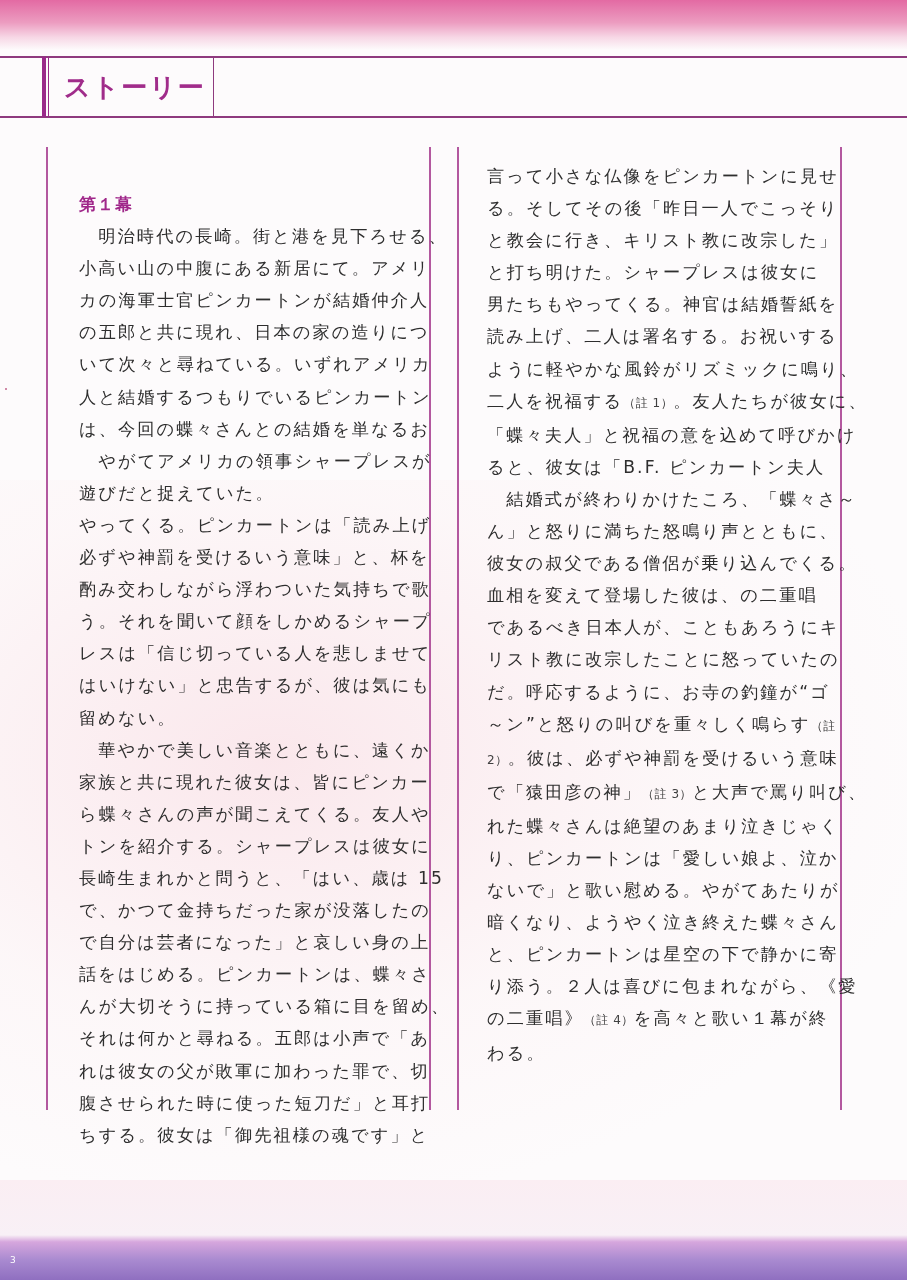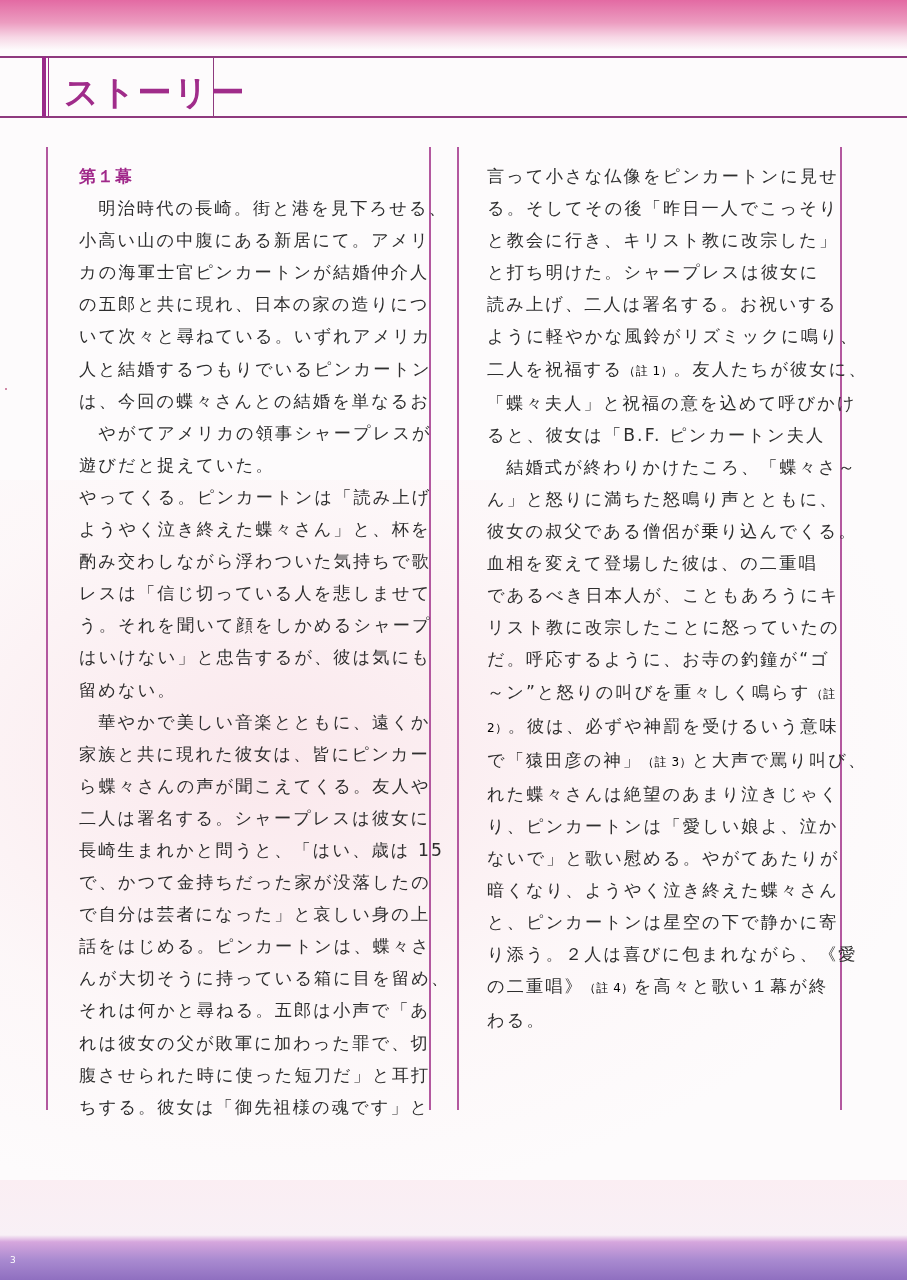--- a/index.html
+++ b/index.html
@@ -27,34 +27,34 @@
     position:absolute; left:42px; top:57px; width:172px; height:60px;
     border-left:4px solid #9a2a8a;
     box-sizing:border-box;
   }
   .header-box::after {
     content:""; position:absolute; left:2px; top:0; width:1px; height:60px; background:#9a2a8a;
   }
   .header-box-right { position:absolute; left:213px; top:57px; width:1px; height:60px; background:#8e3a7e; }
   .title {
     position:absolute; left:64px; top:70px;
-    font-family:Liberation Sans, sans-serif; font-size:34px; font-weight:bold;
+    font-family:Liberation Sans, sans-serif; font-size:26px; font-weight:bold;
     color:#a02c8a; letter-spacing:2px;
   }
   .vline { position:absolute; top:147px; height:963px; width:1.5px; background:#b3589f; }
   .col {
     position:absolute; top:160px;
     font-size:17.2px; line-height:32.1px; letter-spacing:2.1px;
     color:#2e2e2e;
   }
   .col-left { left:79px; width:350px; }
   .col-right { left:487px; width:350px; }
   .line { display:block; white-space:nowrap; }
-  .act-heading { color:#a0288a; font-weight:bold; font-size:17px; letter-spacing:1px; }
-  .note { color:#000000; font-size:12px; letter-spacing:0.5px; }
+  .act-heading { color:#a0288a; font-weight:bold; font-size:17px; letter-spacing:1px;margin-top:28px; }
+  .note { color:#404040; font-size:12px; letter-spacing:0.5px; }
   .page-number { position:absolute; left:10px; top:1255px; font-size:9px; color:#ffffff; }
   .speck { position:absolute; left:5px; top:388px; width:2px; height:2px; background:#d08aa8; }
 </style>
 </head>
 <body>
 
 <div class="bg-top"></div>
 <div class="bg-mid"></div>
 <div class="bg-bottom"></div>
 <div class="speck"></div>
@@ -76,48 +76,49 @@
       <span class="line">　明治時代の長崎。街と港を見下ろせる、</span>
       <span class="line">小高い山の中腹にある新居にて。アメリ</span>
       <span class="line">カの海軍士官ピンカートンが結婚仲介人</span>
       <span class="line">の五郎と共に現れ、日本の家の造りにつ</span>
       <span class="line">いて次々と尋ねている。いずれアメリカ</span>
       <span class="line">人と結婚するつもりでいるピンカートン</span>
       <span class="line">は、今回の蝶々さんとの結婚を単なるお</span>
       <span class="line">　やがてアメリカの領事シャープレスが</span>
       <span class="line">遊びだと捉えていた。</span>
       <span class="line">やってくる。ピンカートンは「読み上げ</span>
-      <span class="line">ようやく泣き終えた蝶々さん」と、杯を</span>
+      <span class="line">必ずや神罰を受けるいう意味」と、杯を</span>
       <span class="line">酌み交わしながら浮わついた気持ちで歌</span>
+      <span class="line">う。それを聞いて顔をしかめるシャープ</span>
       <span class="line">レスは「信じ切っている人を悲しませて</span>
-      <span class="line">う。それを聞いて顔をしかめるシャープ</span>
       <span class="line">はいけない」と忠告するが、彼は気にも</span>
       <span class="line">留めない。</span>
       <span class="line">　華やかで美しい音楽とともに、遠くか</span>
       <span class="line">家族と共に現れた彼女は、皆にピンカー</span>
       <span class="line">ら蝶々さんの声が聞こえてくる。友人や</span>
-      <span class="line">二人は署名する。シャープレスは彼女に</span>
+      <span class="line">トンを紹介する。シャープレスは彼女に</span>
       <span class="line">長崎生まれかと問うと、「はい、歳は 15</span>
       <span class="line">で、かつて金持ちだった家が没落したの</span>
       <span class="line">で自分は芸者になった」と哀しい身の上</span>
       <span class="line">話をはじめる。ピンカートンは、蝶々さ</span>
       <span class="line">んが大切そうに持っている箱に目を留め、</span>
       <span class="line">それは何かと尋ねる。五郎は小声で「あ</span>
       <span class="line">れは彼女の父が敗軍に加わった罪で、切</span>
       <span class="line">腹させられた時に使った短刀だ」と耳打</span>
       <span class="line">ちする。彼女は「御先祖様の魂です」と</span>
     </div>
 </div>
 
 <div class="col col-right">
   <div id="right-lines">
       <span class="line">言って小さな仏像をピンカートンに見せ</span>
       <span class="line">る。そしてその後「昨日一人でこっそり</span>
       <span class="line">と教会に行き、キリスト教に改宗した」</span>
       <span class="line">と打ち明けた。シャープレスは彼女に</span>
+      <span class="line">男たちもやってくる。神官は結婚誓紙を</span>
       <span class="line">読み上げ、二人は署名する。お祝いする</span>
       <span class="line">ように軽やかな風鈴がリズミックに鳴り、</span>
       <span class="line"><span>二人を祝福する</span><span class="note">（註 1）</span><span>。友人たちが彼女に、</span></span>
       <span class="line">「蝶々夫人」と祝福の意を込めて呼びかけ</span>
       <span class="line">ると、彼女は「B.F. ピンカートン夫人</span>
       <span class="line">　結婚式が終わりかけたころ、「蝶々さ～</span>
       <span class="line">ん」と怒りに満ちた怒鳴り声とともに、</span>
       <span class="line">彼女の叔父である僧侶が乗り込んでくる。</span>
       <span class="line">血相を変えて登場した彼は、の二重唱</span>
       <span class="line">であるべき日本人が、こともあろうにキ</span>

